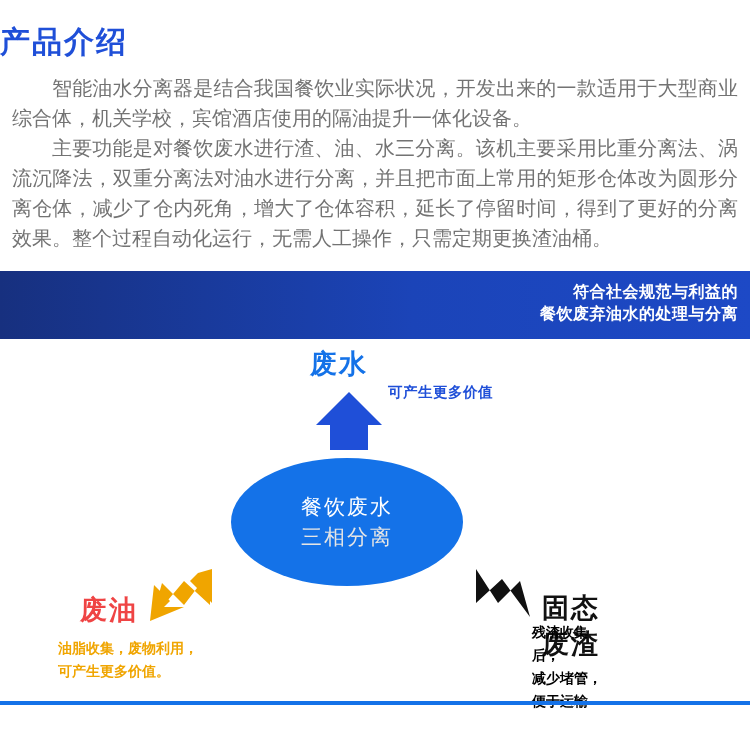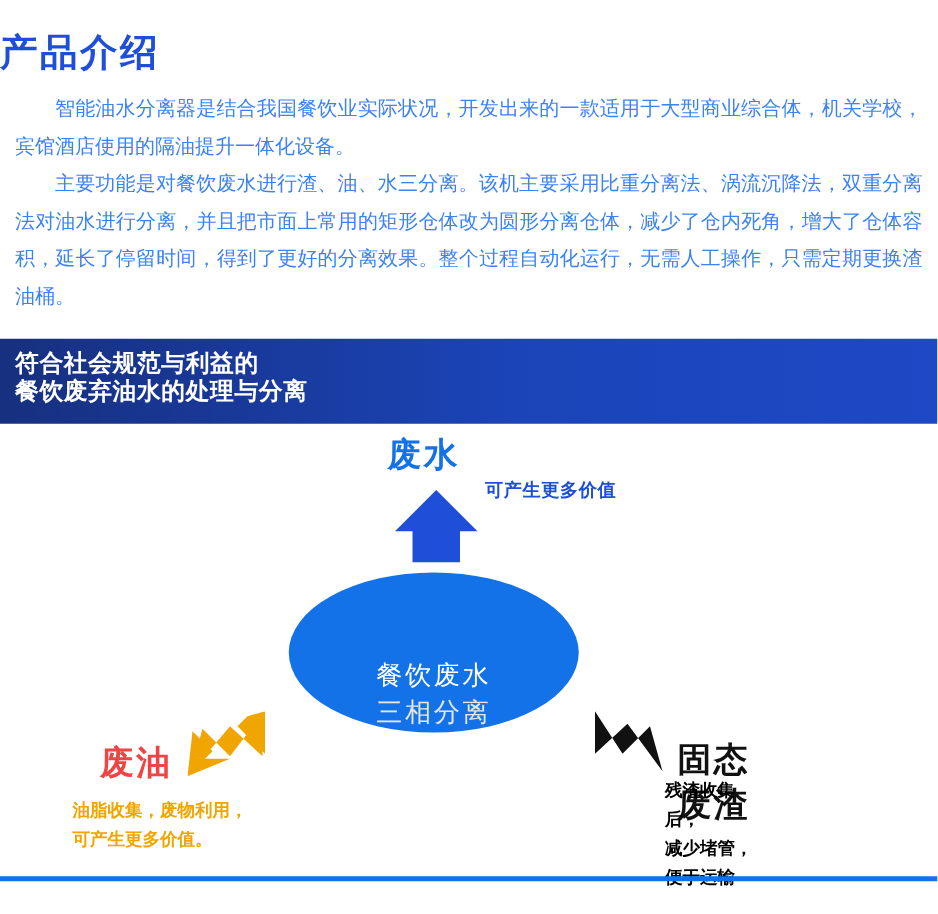--- a/index.html
+++ b/index.html
@@ -22,66 +22,67 @@
     font-size: 30px;
     font-weight: bold;
     letter-spacing: 2px;
     padding-top: 22px;
     padding-bottom: 10px;
   }
 
   
   .intro {
     padding: 0 12px;
-    font-size: 16px;
+    font-size: 20px;
     line-height: 30px;
-    color: #3b82f6;
+    color: #737373;
     text-align: justify;
   }
   .intro p {
     margin: 0;
     text-indent: 2em;
   }
 
   
   .banner {
     margin-top: 18px;
     background: #16369e;
     background: linear-gradient(90deg, #17307f 0%, #1b44b8 55%, #1d49c6 100%);
     color: #ffffff;
     padding: 10px 12px 12px 12px;
     height: 46px;
     box-sizing: content-box;
   }
   .banner-line {
-    font-size: 19px;
+    font-size: 16px;
     font-weight: bold;
     line-height: 22px;
     letter-spacing: 0.5px;
+    text-align: right;
   }
 
   
   .diagram {
     position: relative;
     height: 366px;
     width: 608px;
   }
 
   .ellipse {
     position: absolute;
     left: 231px;
     top: 119px;
     width: 232px;
     height: 128px;
     background: #1472e8;
     border-radius: 50%;
     display: flex;
     flex-direction: column;
     align-items: center;
-    justify-content: flex-end;
+    justify-content: center;
   }
   .ellipse-line1 {
     color: #ffffff;
     font-size: 21px;
     letter-spacing: 2px;
     line-height: 30px;
   }
   .ellipse-line2 {
     color: #e5e5e5;
     font-size: 21px;

